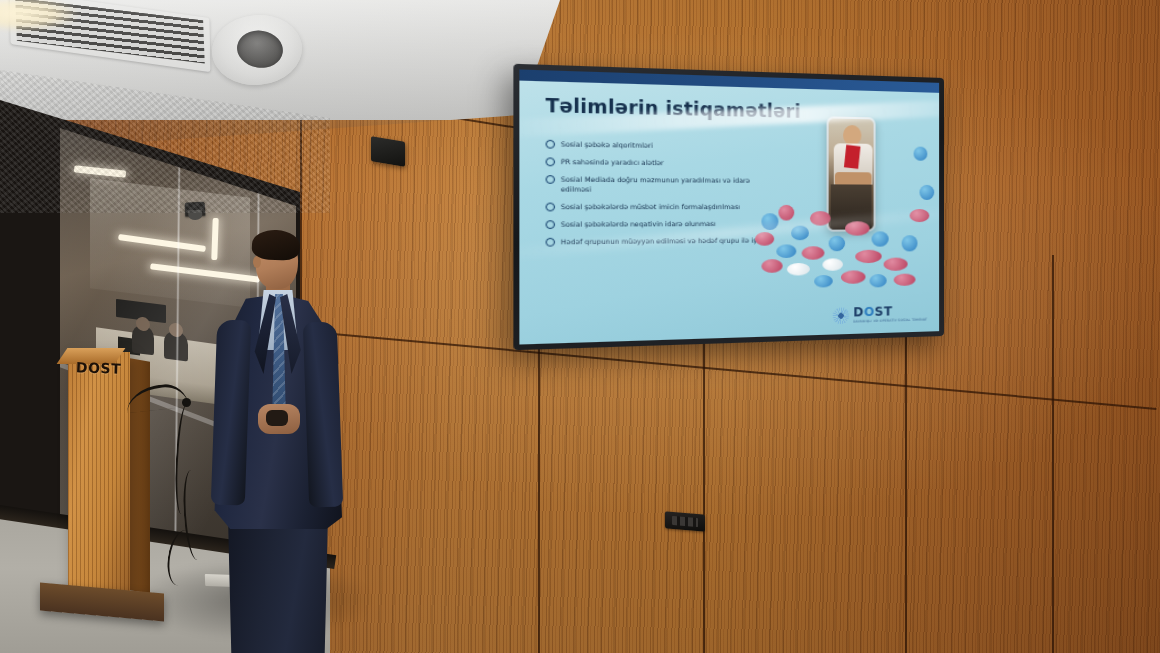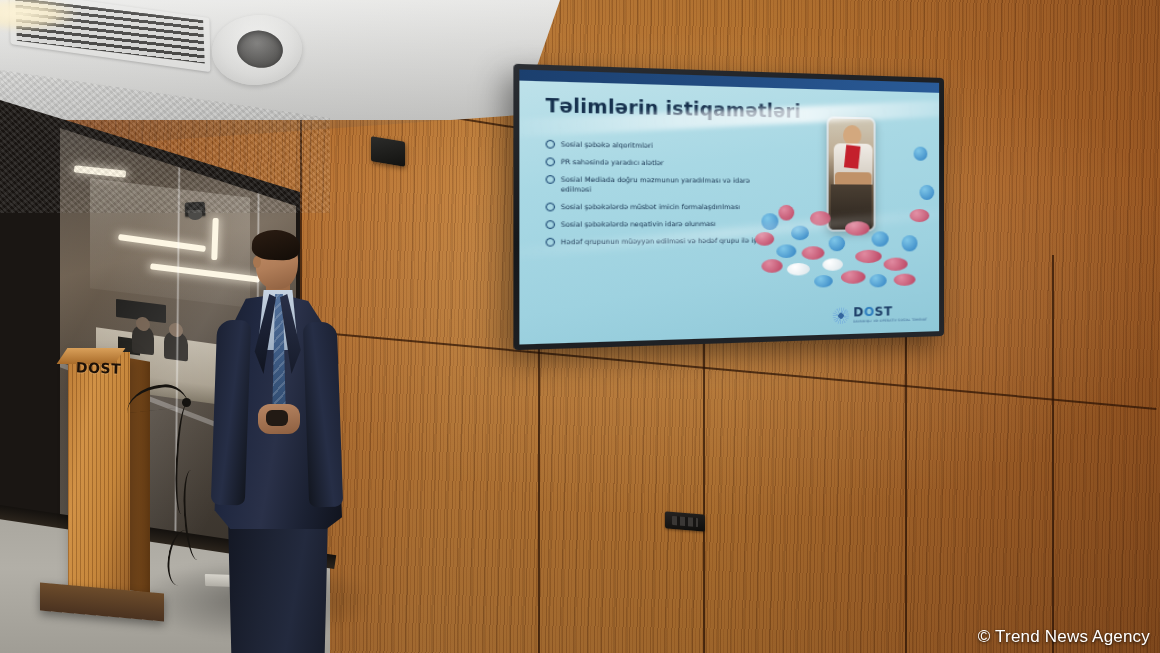--- a/index.html
+++ b/index.html
@@ -654,15 +654,14 @@
           <div class="dost-word"><span>D</span><span class="dost-o">O</span><span>ST</span></div>
           <div class="dost-sub">DAYANIQLI VƏ OPERATİV SOSİAL TƏMİNAT</div>
         </div>
       </div>
 
       <div class="slide-glare"></div>
       <div class="slide-glare2"></div>
     </div>
   </div>
 
-  <div class="watermark">© Trend News Agency</div>
 
 </div>
 
 </body></html>

